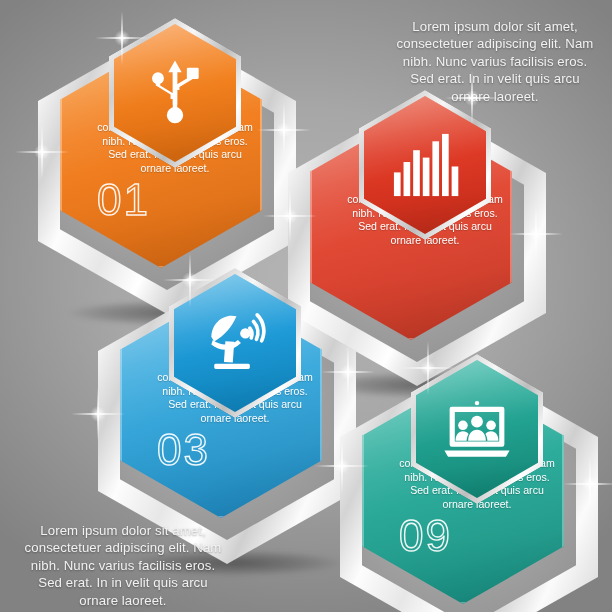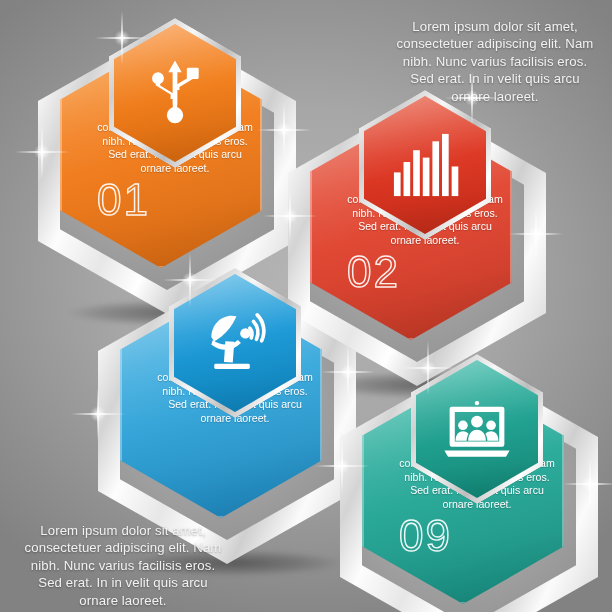--- a/index.html
+++ b/index.html
@@ -273,21 +273,20 @@
     <div class="body-hex" style="background:linear-gradient(172deg,#EA6450 0%,#E24C37 38%,#DE4531 70%,#C93A26 100%);">
       <div class="sheen"></div>
       <div class="rimlight"></div>
     </div>
 
     <div class="body-text">Lorem ipsum dolor sit amet,
 consectetuer adipiscing elit. Nam
 nibh. Nunc varius facilisis eros.
 Sed erat. In in velit quis arcu
 ornare laoreet.</div>
-    <div class="body-number">02</div>
 
     <div class="badge-hex">
       <div class="badge-ring"></div>
       <div class="badge-face" style="background:linear-gradient(175deg,#E75941 0%,#DE3B27 42%,#D8331F 74%,#C22C19 100%);">
         <div class="gloss"></div>
       </div>
       <div class="badge-icon">
         <svg viewBox="0 0 100 100" fill="#ffffff">
           <rect x="8" y="60" width="9" height="32"></rect>
           <rect x="21" y="46" width="9" height="46"></rect>
@@ -321,20 +320,21 @@
     <div class="body-hex" style="background:linear-gradient(172deg,#63BEE8 0%,#3FACDE 36%,#2F9FD4 70%,#1D8AC3 100%);">
       <div class="sheen"></div>
       <div class="rimlight"></div>
     </div>
 
     <div class="body-text">Lorem ipsum dolor sit amet,
 consectetuer adipiscing elit. Nam
 nibh. Nunc varius facilisis eros.
 Sed erat. In in velit quis arcu
 ornare laoreet.</div>
+    <div class="body-number">03</div>
 
     <div class="badge-hex">
       <div class="badge-ring"></div>
       <div class="badge-face" style="background:linear-gradient(175deg,#4FB4E4 0%,#1F9BD8 42%,#1692CE 74%,#0E84BE 100%);">
         <div class="gloss"></div>
       </div>
       <div class="badge-icon">
         <svg viewBox="0 0 100 100" fill="none" stroke="none">
           <g fill="#ffffff">
             <path d="M18 42 C18 24 34 10 52 14 C46 28 36 40 22 48 Z"></path>

